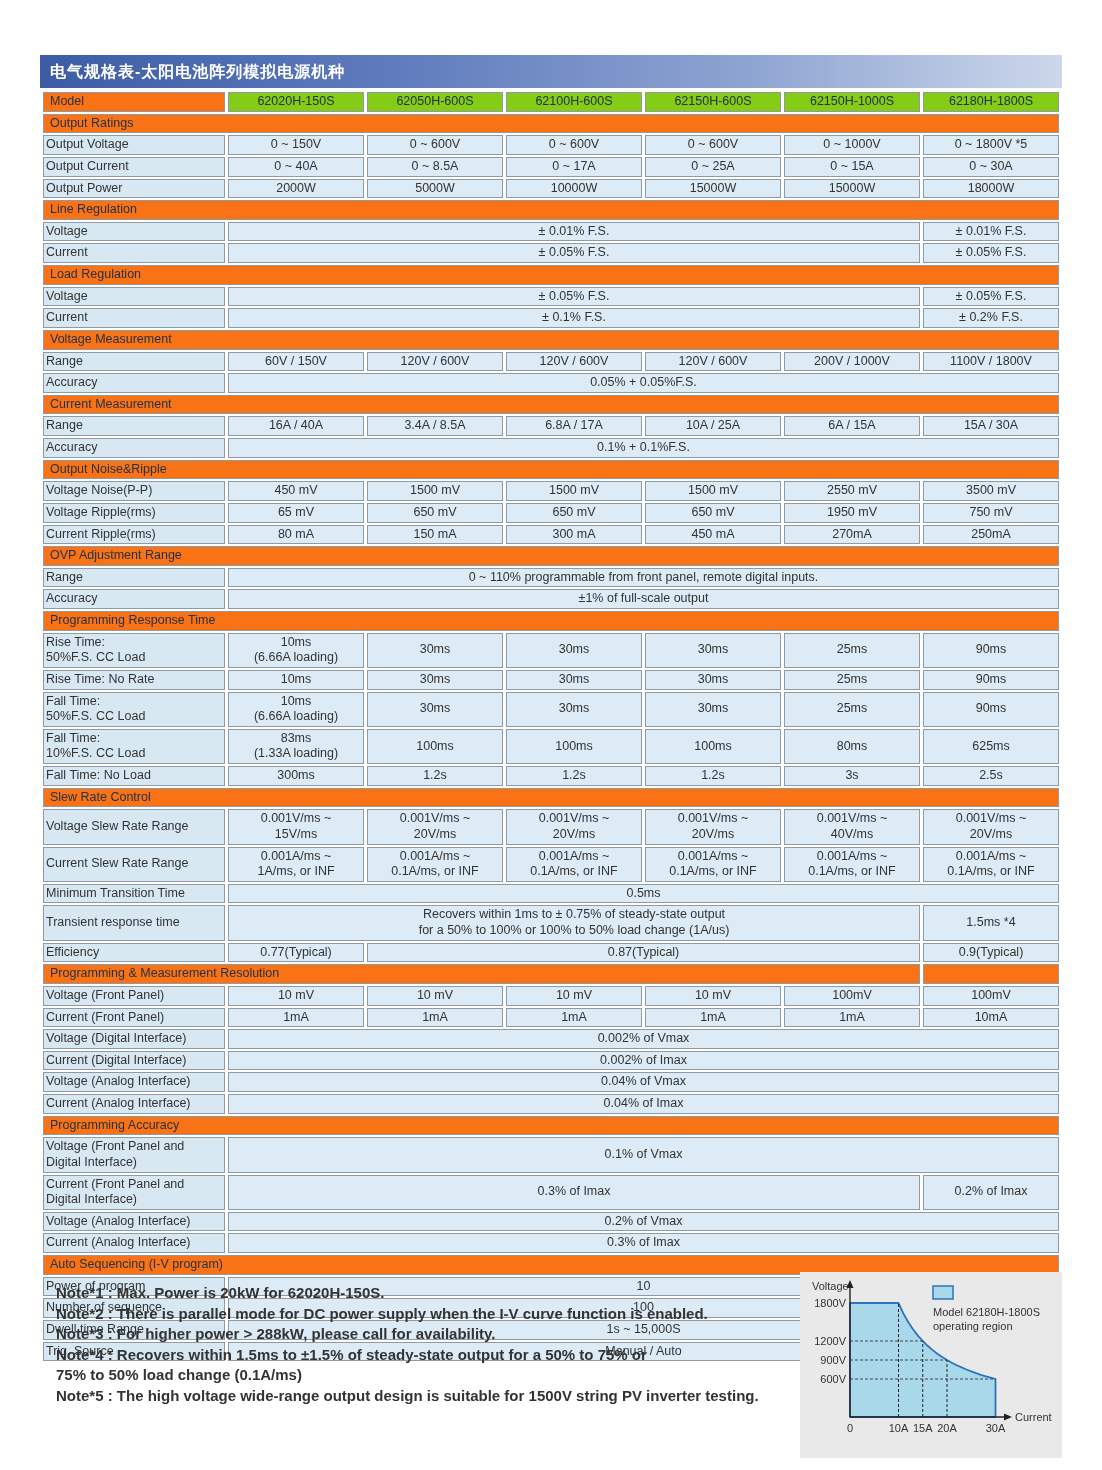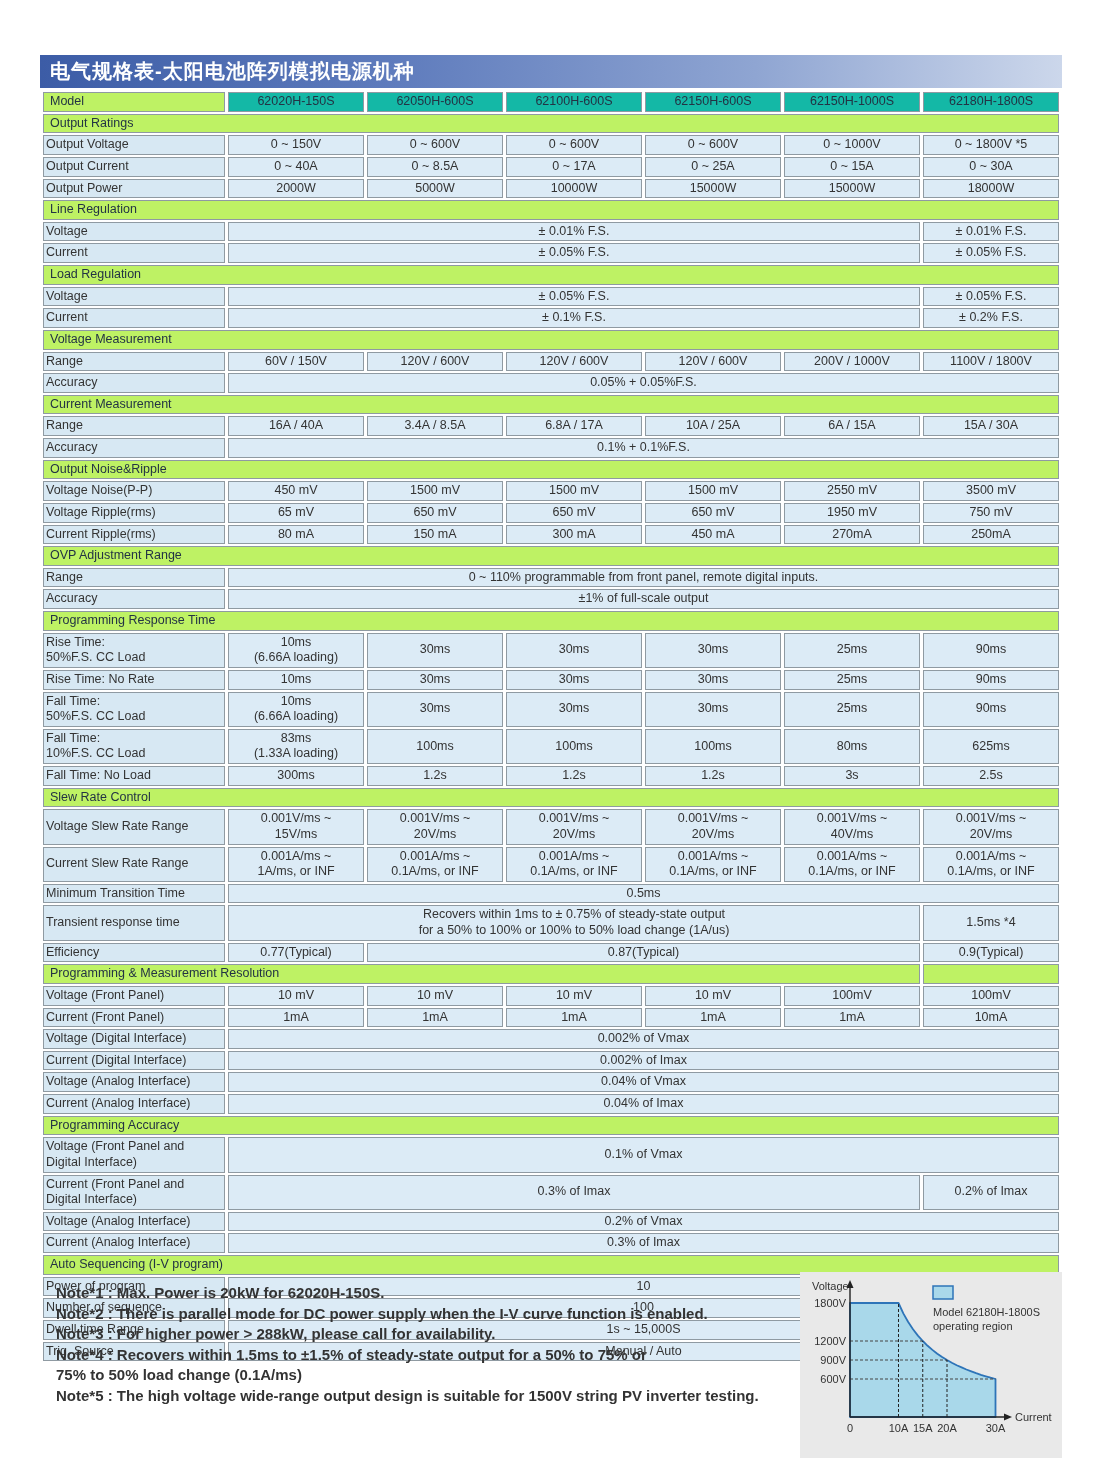--- a/index.html
+++ b/index.html
@@ -3,35 +3,35 @@
 <meta charset="utf-8">
 <style>
   html,body{margin:0;padding:0;}
   body{
     width:1102px;height:1470px;position:relative;background:#ffffff;
     font-family:"Liberation Sans", sans-serif;color:#333;
   }
   .title-bar{
     position:absolute;left:40px;top:55px;width:1022px;height:33px;box-sizing:border-box;
     background:linear-gradient(90deg,#3c5ca6 0%,#5f7cbd 35%,#8fa5d2 70%,#ccd7eb 100%);
-    color:#ffffff;font-weight:bold;font-size:20px;line-height:33px;padding-left:10px;
+    color:#ffffff;font-weight:bold;font-size:16px;line-height:33px;padding-left:10px;
     letter-spacing:1px;
   }
   .table-wrap{position:absolute;left:40px;top:90px;width:1022px;}
   table.spec{
     width:100%;border-collapse:separate;border-spacing:3px 2px;table-layout:fixed;
   }
   table.spec td{
     border:1px solid #8f9aa2;background:#dcebf6;font-size:12.5px;color:#333;
     text-align:center;padding:1px 3px;white-space:pre-line;line-height:1.25;
     height:15px;box-sizing:border-box;vertical-align:middle;overflow:hidden;
   }
   table.spec td.lbl{text-align:left;background:#d7e8f3;padding-left:2px;}
-  table.spec td.sec{background:#bef264;text-align:left;color:#233344;padding-left:6px;}
-  table.spec td.secv{background:#14b8a6;text-align:center;color:#233344;}
+  table.spec td.sec{background:#f97316;text-align:left;color:#233344;padding-left:6px;}
+  table.spec td.secv{background:#84cc16;text-align:center;color:#233344;}
   .notes{position:absolute;left:56px;top:1283px;width:745px;font-size:15px;line-height:1.37;color:#333;font-weight:bold;}
   .notes div{white-space:nowrap;}
   .chart-panel{
     position:absolute;left:800px;top:1272px;width:262px;height:186px;background:#e9e9e9;
   }
   svg text{font-family:"Liberation Sans", sans-serif;}
 </style>
 </head>
 <body>
 

